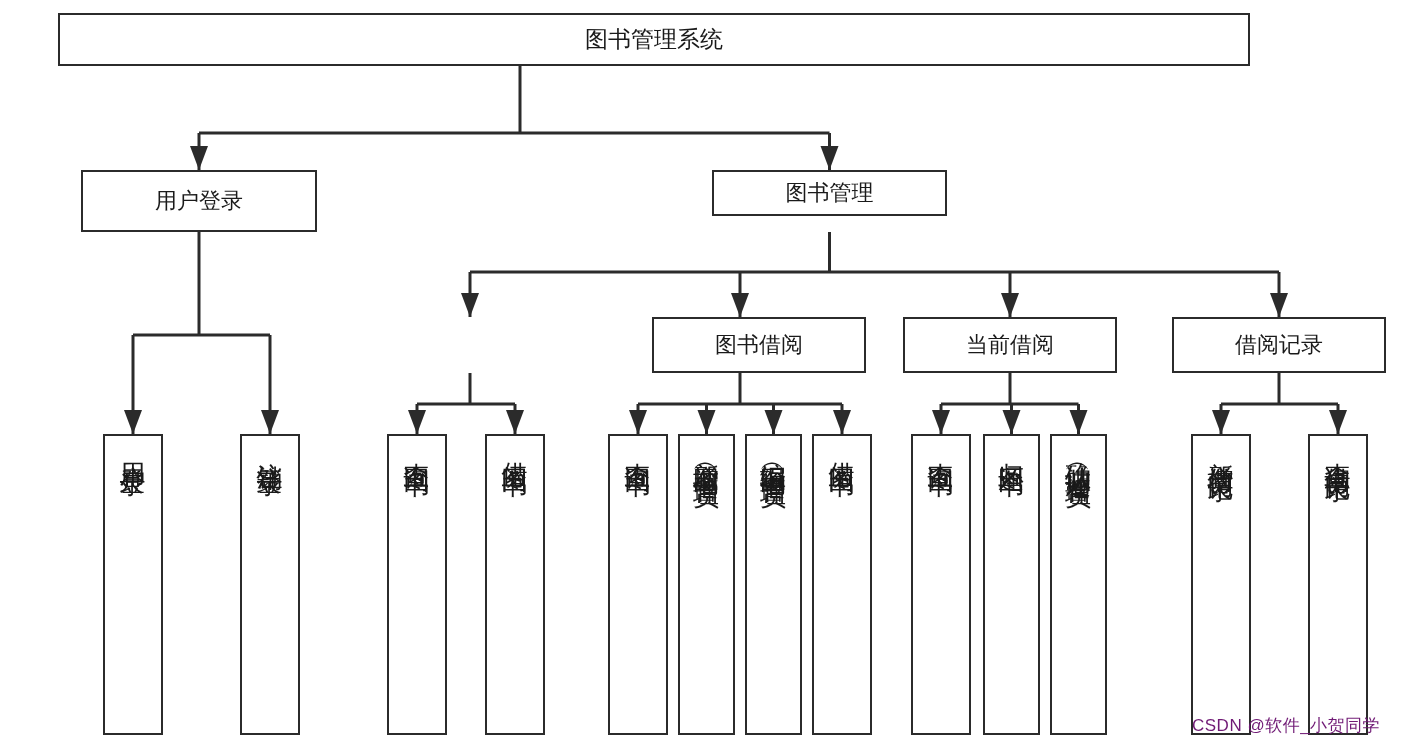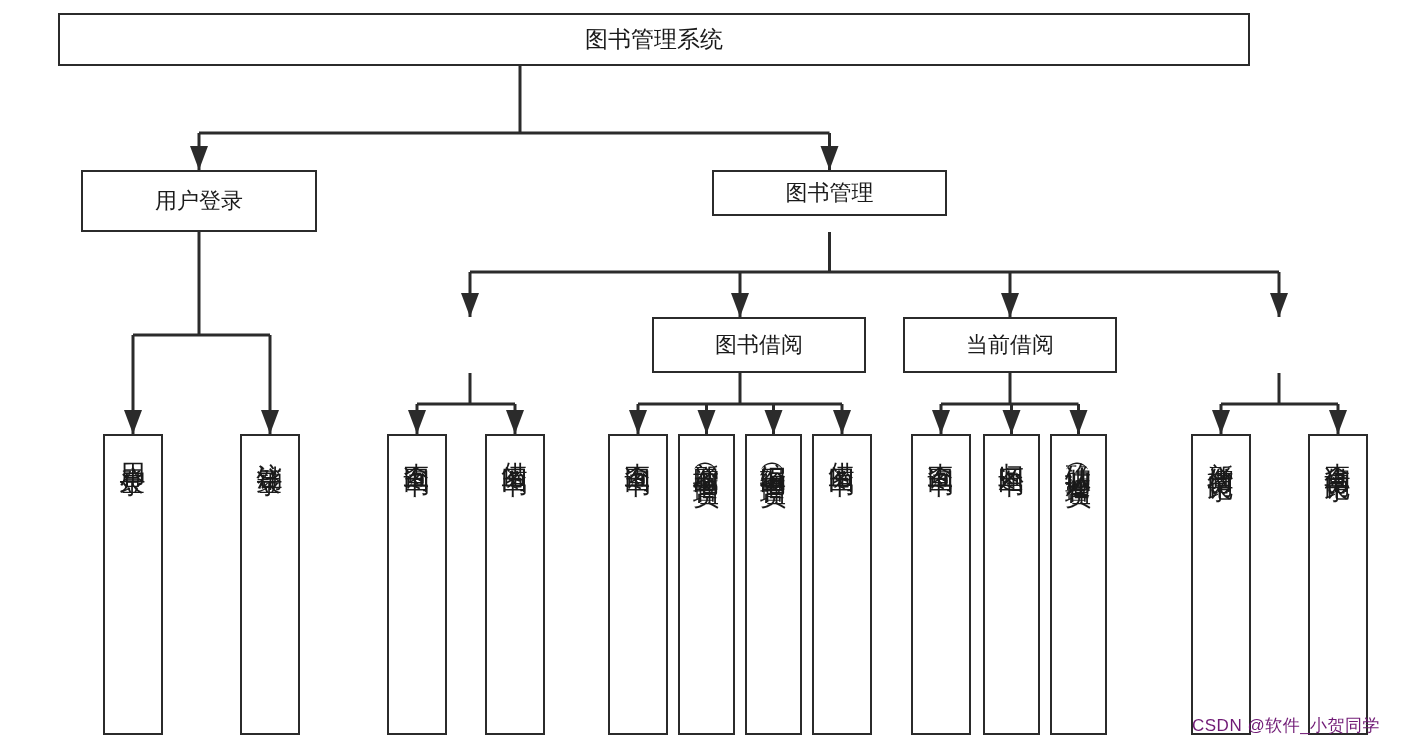--- a/index.html
+++ b/index.html
@@ -140,20 +140,23 @@
   <div class="node horizontal" style="left: 712px; top: 170px; width: 235px; height: 46px;">
     <span class="node-label">图书管理</span>
   </div>
 
   <div class="node horizontal" style="left: 652px; top: 317px; width: 214px; height: 56px;">
     <span class="node-label">图书借阅</span>
   </div>
   <div class="node horizontal" style="left: 903px; top: 317px; width: 214px; height: 56px; justify-content: center;">
     <span class="node-label">当前借阅</span>
   </div>
+  <div class="node horizontal" style="left: 1172px; top: 317px; width: 214px; height: 56px;">
+    <span class="node-label">借阅记录</span>
+  </div>
 
   <div class="node vertical" style="left: 103px; top: 434px; width: 60px; height: 301px;">
     <span class="node-label">用户登录</span>
   </div>
   <div class="node vertical" style="left: 240px; top: 434px; width: 60px; height: 301px;">
     <span class="node-label">注销登录</span>
   </div>
 
   <div class="node vertical" style="left: 387px; top: 434px; width: 60px; height: 301px;">
     <span class="node-label">查询图书</span>

